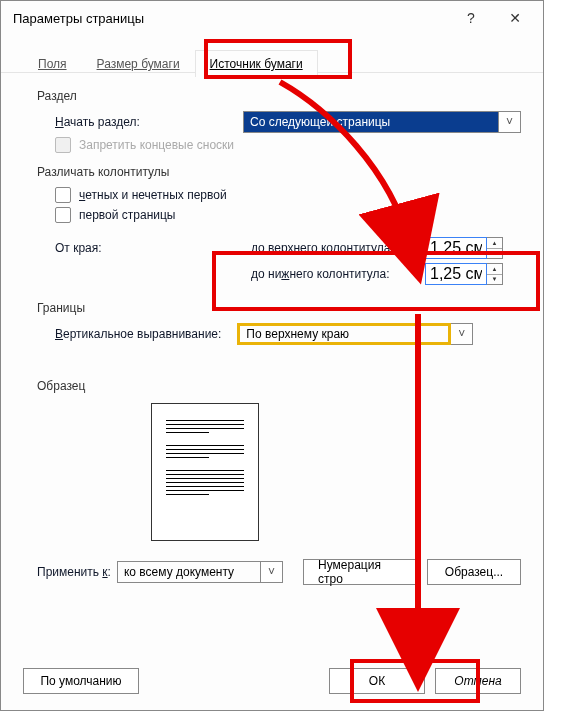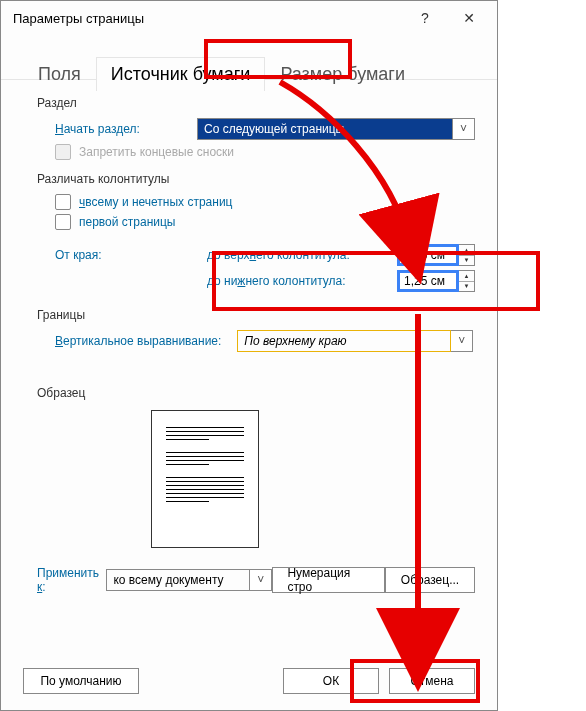--- a/index.html
+++ b/index.html
@@ -8,21 +8,21 @@
     font-family: "Segoe UI", Tahoma, sans-serif;
     font-size: 12px;
     background: #fff;
     color: #000;
     width: 586px;
     height: 711px;
     overflow: hidden;
     position: relative;
   }
   .dialog {
-    width: 498px;
+    width: 544px;
     height: 711px;
     border: 1px solid #888;
     background: #fdfdfd;
     display: flex;
     flex-direction: column;
   }
   
   .titlebar {
     display: flex;
     align-items: center;
@@ -39,46 +39,47 @@
   
   .tabs {
     display: flex;
     align-items: flex-end;
     padding: 10px 22px 0 22px;
     border-bottom: 1px solid #e5e5e5;
     gap: 0;
   }
   .tab {
     padding: 6px 14px;
-    font-size: 18px;
+    font-size: 12px;
     color: #555;
     border: 1px solid transparent;
     border-bottom: none;
     position: relative;
-    top: 12px;
+    top: 5px;
     background: transparent;
+    text-decoration: underline;
   }
   .tab.active {
     color: #000;
     border-color: #e5e5e5;
     background: #fdfdfd;
   }
   
   .content {
     flex: 1;
     padding: 10px 22px 6px 36px;
     position: relative;
   }
   .group-lbl {
     font-size: 12px;
     margin: 6px 0 8px 0;
     color: #333;
   }
   .row { display: flex; align-items: center; margin: 4px 0 4px 18px; }
-  .lbl { font-size: 12px; color: #0369a1; }
+  .lbl { font-size: 12px; color: #0f172a; }
   .u { text-decoration: underline; }
   .select, .combo, .spin-input {
     border: 1px solid #888;
     background: #fff;
     height: 22px;
     font-size: 12px;
   }
   .select-wrap {
     position: relative;
     display: inline-flex;
@@ -112,85 +113,85 @@
     background: #fff;
   }
   .chkbox.disabled { border-color: #bbb; background: #f0f0f0; }
   .lbl.disabled { color: #aaa; }
   .from-edge {
     display: flex; align-items: flex-start; margin: 10px 0 4px 18px;
   }
   .from-edge .left { width: 196px; padding-top: 8px; }
   .from-edge .right { flex: 1; }
   .edge-row {
-    display: flex; align-items: center; gap: 24px;
+    display: flex; align-items: center; gap: 8px;
     margin: 4px 0;
   }
   .edge-row .elbl { width: 166px; }
   .spin {
     display: inline-flex; align-items: stretch;
   }
   .spin input {
-    width: 62px; height: 22px; border: 3px solid #3b82f6;
-    padding: 0 4px; font-size: 12px;
+    width: 62px; height: 22px; border: 1px solid #3b82f6;
+    padding: 0 4px; font-size: 16px;
   }
   .spin .spbtns {
     display: flex; flex-direction: column;
     border: 1px solid #888; border-left: none;
     width: 16px;
   }
   .spin .spbtns div {
     flex: 1; display:flex; align-items:center; justify-content:center;
     font-size: 6px; line-height:1; color:#333;
     border-bottom: 1px solid #aaa;
   }
   .spin .spbtns div:last-child { border-bottom:none; }
   .valign-row {
     display: flex; align-items: center; gap: 16px;
     margin: 6px 0 4px 18px;
   }
   .valign-sel {
-    border: 1px solid #eab308; height: 22px; width: 214px;
-    padding-left: 6px; display:flex; align-items:center;font-style:italic;
+    border: 3px solid #eab308; height: 22px; width: 214px;
+    padding-left: 6px; display:flex; align-items:center;
   }
   
   .preview {
     margin: 10px 0 0 114px;
     width: 108px; height: 138px;
     border: 1px solid #333;
     background: #fff;
     padding: 16px 14px 10px 14px;
     display: flex; flex-direction: column; gap: 3px;
   }
   .preview .ln { height: 1px; background: #000; }
   .preview .ln.sh { width: 55%; }
   .preview .gap { height: 6px; }
   
   .apply-row {
-    display: flex; align-items: center; 
+    display: flex; align-items: center; gap: 6px;
     margin: 18px 0 6px 0;
   }
   .apply-sel {
     border: 1px solid #888; height: 22px; width: 144px;
     padding-left: 6px; display:flex; align-items:center;
   }
   .btn {
     border: 1px solid #888; background:#fff;
     height: 26px; padding: 0 14px;
     display: inline-flex; align-items: center; justify-content:center;
     font-size: 12px;
   }
   .footer {
     display: flex; align-items: center;
     padding: 10px 22px 16px 22px;
     gap: 10px;
   }
   .footer .spacer { flex: 1; }
   .btn.ok { width: 96px; }
-  .btn.cancel { width: 86px; }
+  .btn.cancel { width: 86px; font-style: italic; }
   .btn.default { width: 116px; }
   
   .anno-box {
     position: absolute; border: 4px solid #e60000;
     pointer-events: none;
   }
   svg.anno-arrow { position:absolute; pointer-events:none; }
 </style>
 </head>
 <body>
@@ -198,22 +199,22 @@
 <div class="dialog">
 
   <div class="titlebar">
     <div class="title">Параметры страницы</div>
     <div class="tbtn">?</div>
     <div class="tbtn">✕</div>
   </div>
 
   <div class="tabs">
     <div class="tab">Поля</div>
+    <div class="tab">Размер бумаги</div>
     <div class="tab active">Источник бумаги</div>
-    <div class="tab">Размер бумаги</div>
   </div>
 
   <div class="content">
 
     <div class="group-lbl">Раздел</div>
     <div class="row">
       <div class="lbl" style="width:196px;">
         <span class="u">Н</span><span>ачать раздел:</span>
       </div>
       <div class="select-wrap">
@@ -222,21 +223,21 @@
       </div>
     </div>
     <div class="chkrow">
       <div class="chkbox disabled"></div>
       <div class="lbl disabled">Запретить концевые сноски</div>
     </div>
 
     <div class="group-lbl" style="margin-top:12px;">Различать колонтитулы</div>
     <div class="chkrow">
       <div class="chkbox"></div>
-      <div class="lbl"><span class="u">ч</span><span>всему и нечетных страниц</span></div>
+      <div class="lbl"><span class="u">ч</span><span>етных и нечетных первой</span></div>
     </div>
     <div class="chkrow">
       <div class="chkbox"></div>
       <div class="lbl">первой страницы</div>
     </div>
 
     <div class="from-edge">
       <div class="left lbl">От края:</div>
       <div class="right">
         <div class="edge-row">

